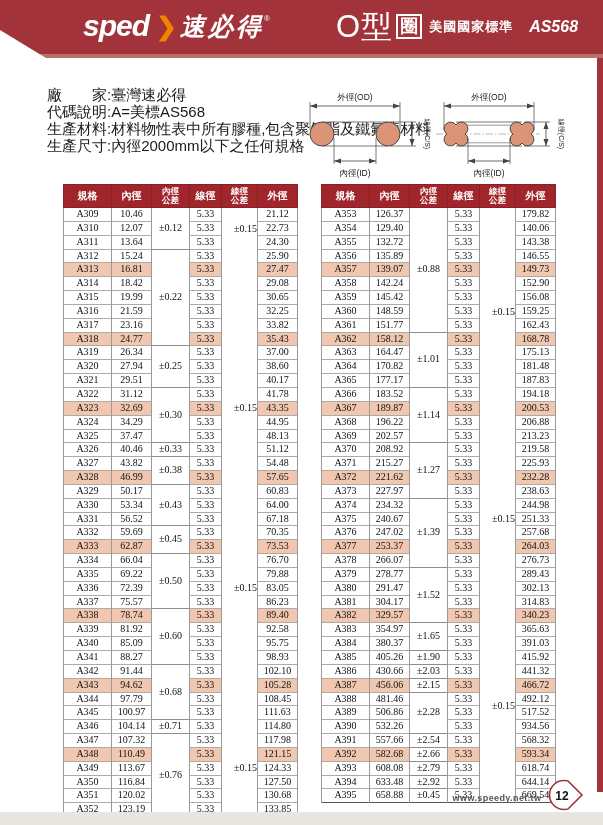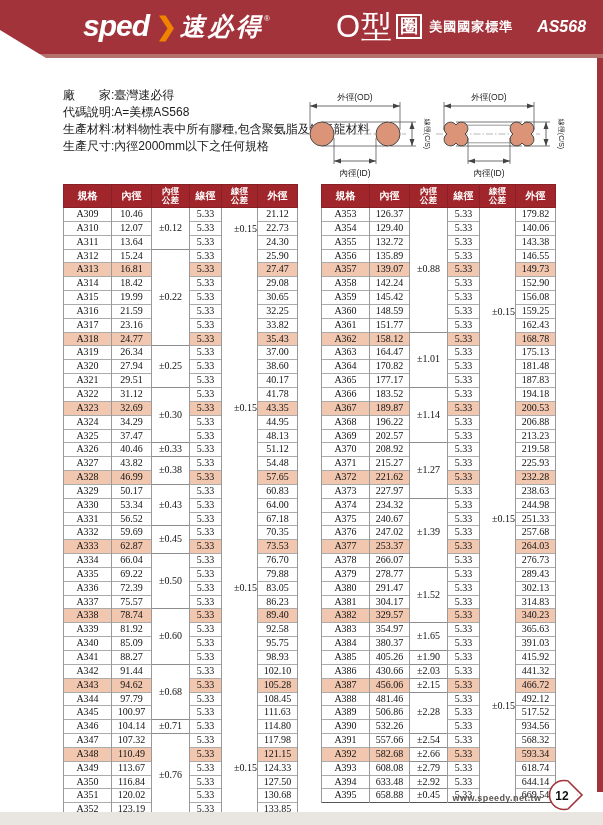--- a/index.html
+++ b/index.html
@@ -11,29 +11,29 @@
   .notch{position:absolute;left:0;bottom:-4px;width:0;height:0;
          border-bottom:28px solid #fff;border-right:46px solid transparent;}
   .brand{position:absolute;left:52px;top:9px;display:flex;align-items:center;color:#fff;margin-left:31px;}
   .sped{font-style:italic;font-weight:800;font-size:30px;letter-spacing:-1px;}
   .b-arrow{color:#F08300;font-size:25px;font-weight:bold;margin:0 3px 0 7px;line-height:1;}
   .zh{font-style:italic;font-weight:800;font-size:25px;letter-spacing:3px;}
   .reg{font-size:8px;vertical-align:top;position:relative;top:-8px;}
   .h-title{position:absolute;left:336px;top:11px;display:flex;align-items:center;color:#fff;}
   .t-main{font-size:31px;font-weight:normal;letter-spacing:1px;line-height:1;}
   .t-box{font-size:18px;font-weight:bold;border:2px solid #fff;padding:1px 2px;margin:0 7px 0 3px;line-height:19px;}
-  .t-sub{font-size:13px;font-weight:bold;margin-right:24px;letter-spacing:1px;}
+  .t-sub{font-size:13px;font-weight:bold;margin-right:16px;letter-spacing:1px;}
   .t-code{font-size:16px;font-weight:bold;font-style:italic;}
   
   .side-strip{position:absolute;right:0;top:58px;width:6px;height:734px;background:#A2333A;}
   .bottom-strip{position:absolute;left:0;bottom:0;width:603px;height:13px;background:#E9E6E1;}
   
   .intro{position:absolute;left:47px;top:88px;width:275px;color:#1a1a1a;}
   .intro h2{font-size:12.5px;margin:0 0 9px 0;}
-  .intro p{font-size:12px;margin:0 0 3px 16px;line-height:14px;white-space:nowrap;}
+  .intro p{font-size:15px;margin:0 0 3px 0;line-height:14px;white-space:nowrap;}
   
   .diag{position:absolute;}
   .diag text{font-family:"Liberation Sans",sans-serif;font-size:8.5px;fill:#222;text-anchor:middle;}
   .diag .cs-label{font-size:7px;}
   
   .dtable{border-collapse:collapse;table-layout:fixed;position:absolute;background:#fff;
           font-family:"Liberation Serif",serif;color:#111;border:1px solid #555;}
   .dtable th{background:#A1262B;color:#fff;font-family:"Liberation Sans",sans-serif;
              font-size:10px;font-weight:700;height:22px;border:1px solid #892026;padding:0;text-align:center;margin-left:16px;}
   .dtable th.h2 div{font-size:8.5px;line-height:9px;}

